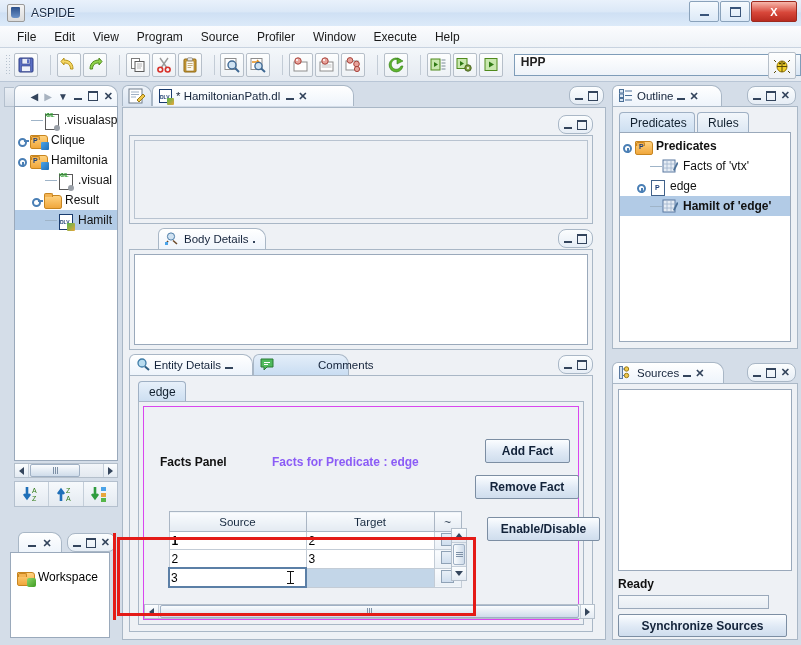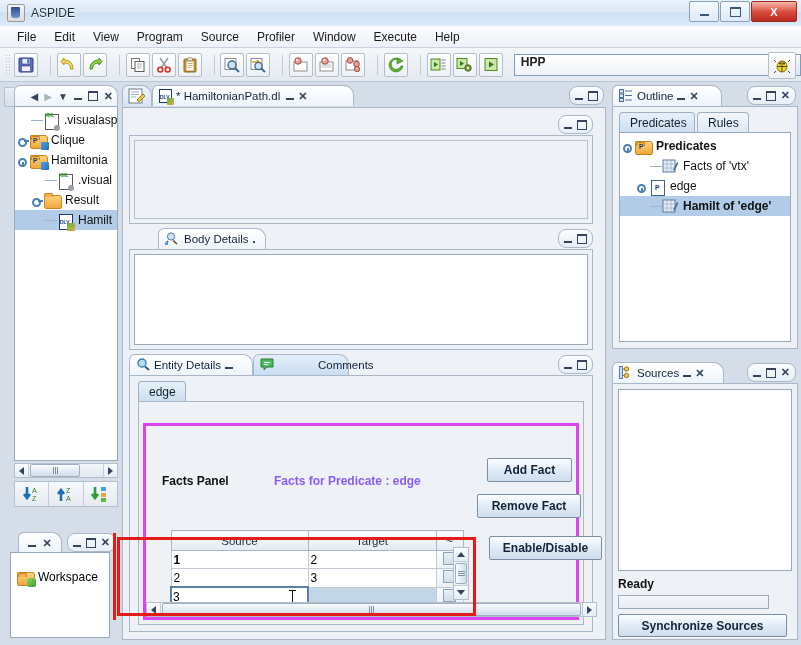--- a/index.html
+++ b/index.html
@@ -619,21 +619,21 @@
             <span class="mini-min"></span>
             <span class="mini-max"></span>
           </div>
         </div>
 
         <div class="frame-body" style="top:21px;background:#eef1f5;">
 
           <div class="stab sel" style="position:absolute;left:8px;top:5px;width:48px;">edge</div>
 
           <div style="position:absolute;left:8px;top:25px;right:8px;bottom:6px;border:1px solid #a9b7c6;background:#eef1f5;">
-            <div style="position:absolute;left:4px;top:4px;right:4px;bottom:4px;border:3px solid #d946ef;margin-top:17px;">
+            <div style="position:absolute;left:4px;top:4px;right:4px;bottom:4px;border:1px solid #d946ef;">
 
               <div style="position:absolute;left:16px;top:48px;font-size:12px;font-weight:bold;color:#111;">Facts Panel</div>
               <div style="position:absolute;left:128px;top:48px;font-size:12px;font-weight:bold;color:#8b5cf6;">Facts for Predicate :  edge</div>
 
               <div class="btn" style="position:absolute;left:341px;top:32px;width:85px;height:24px;">Add Fact</div>
               <div class="btn" style="position:absolute;left:331px;top:68px;width:104px;height:24px;">Remove Fact</div>
 
               <div style="position:absolute;left:24px;top:104px;width:300px;height:70px;">
                 <table class="tbl" style="width:283px;">
                   <thead>

